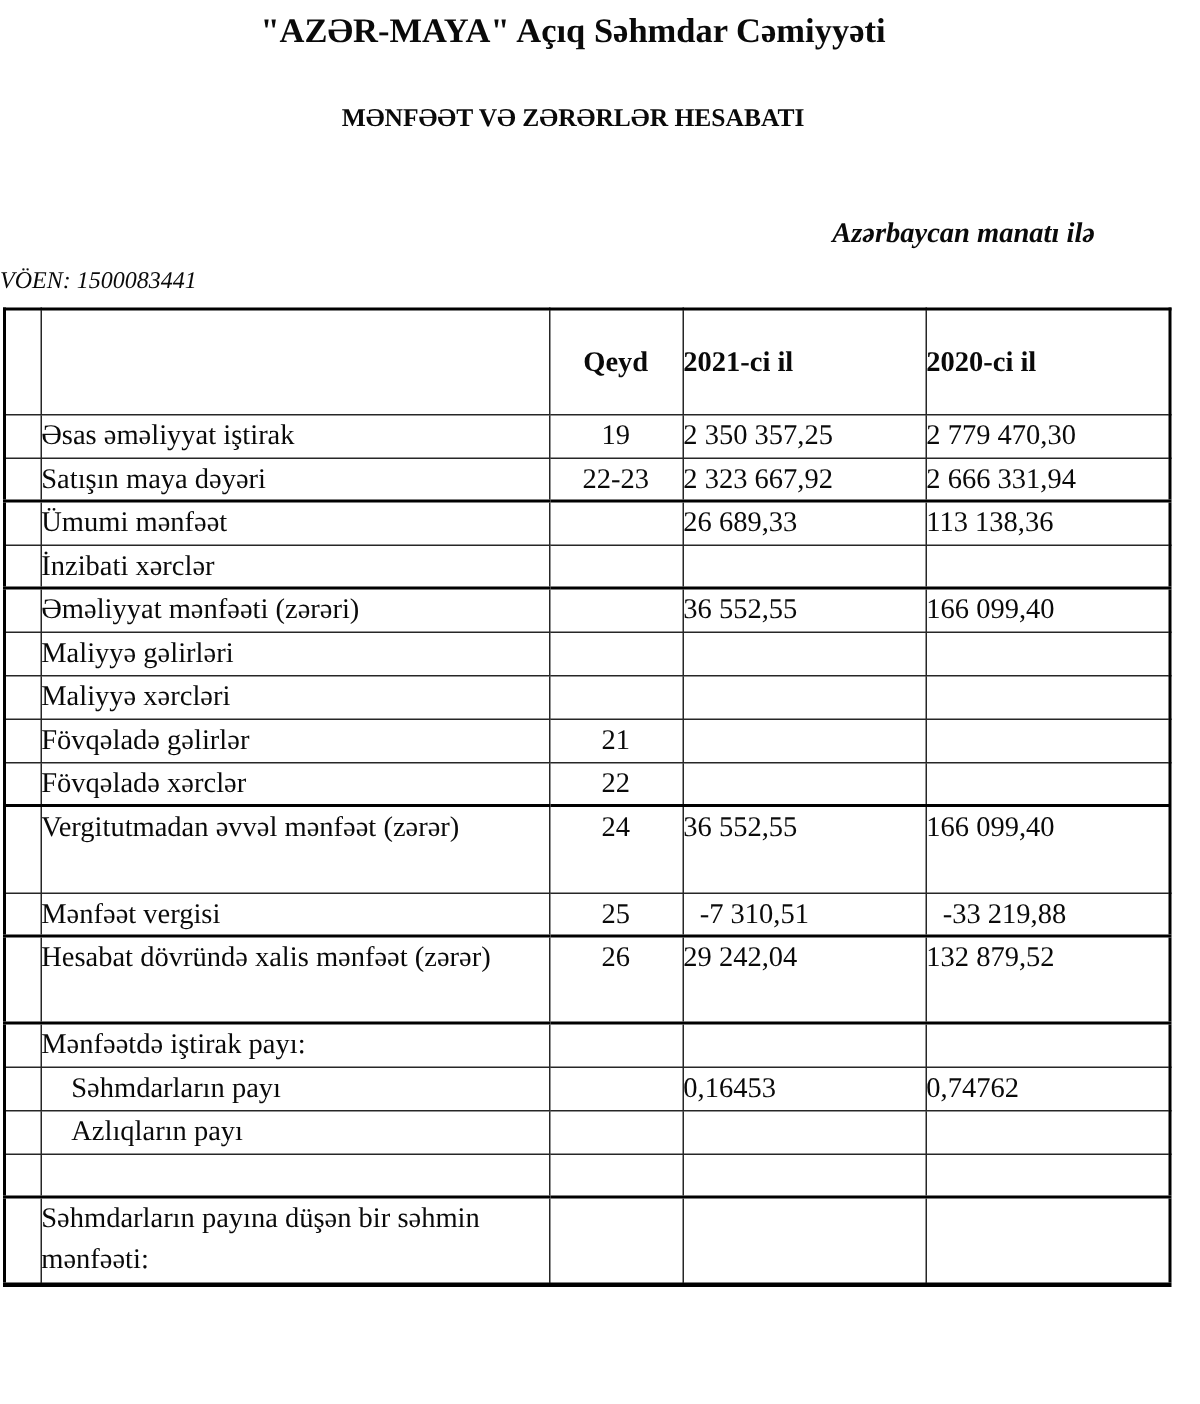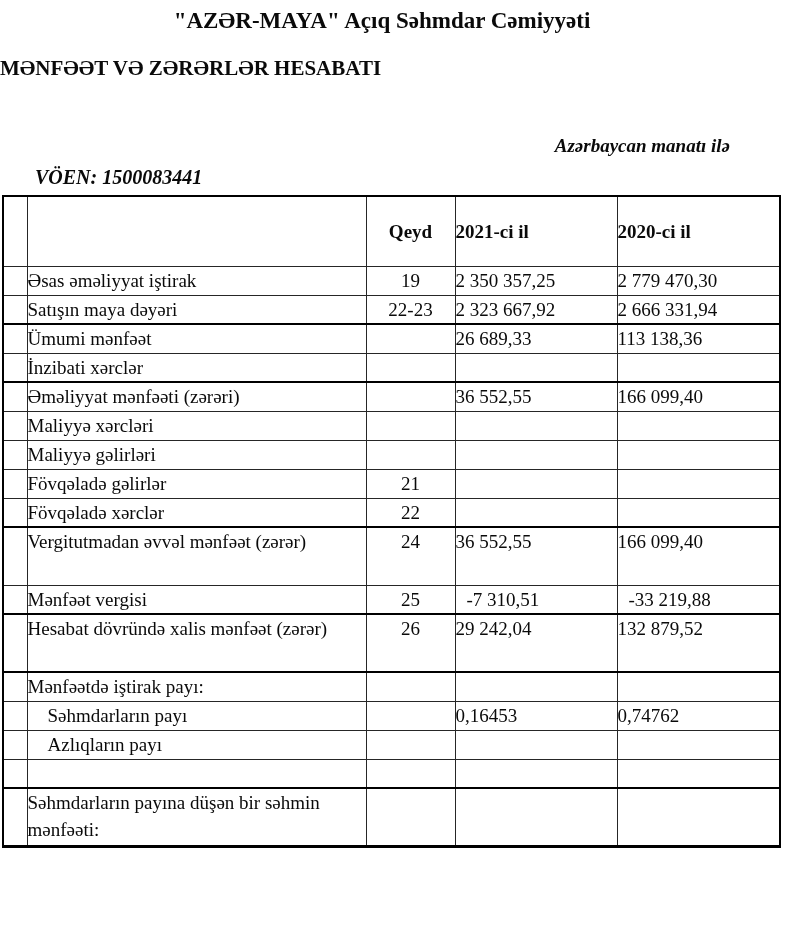--- a/index.html
+++ b/index.html
@@ -9,30 +9,30 @@
     color:#0a0a0a;
     overflow:hidden;
   }
   .page { position:relative; width:800px; height:936px; background:#ffffff; }
 
   .title1 {
     padding-top:8px; width:764px; text-align:center;
     font-weight:bold; font-size:23px; line-height:26px;
   }
   .title2 {
-    margin-top:22px; width:764px; text-align:left;
-    font-weight:bold; font-size:21px; line-height:25px;
+    margin-top:32px; width:764px; text-align:center;
+    font-weight:bold; font-size:17px; line-height:25px;
   }
   .currency {
     margin-top:54px; width:800px; box-sizing:border-box; padding-right:70px;
     text-align:right; font-weight:bold; font-style:italic; font-size:19px; line-height:22px;
   }
   .voen {
-    margin-top:9px; padding-left:35px;
-    font-weight:bold; font-style:italic; font-size:20px; line-height:23px;
+    margin-top:9px; 
+    font-weight:normal; font-style:italic; font-size:16px; line-height:23px;
   }
 
   table.report {
     border-collapse:collapse; table-layout:fixed;
     margin-left:2px; margin-top:6px;
     border:2px solid #000;
     border-bottom:3px solid #000;
   }
   table.report td {
     border:1px solid #262626;
@@ -112,28 +112,28 @@
         </tr>
         <tr class="r bold thick-top">
           <td class="c0"></td>
           <td class="c1">Əməliyyat mənfəəti (zərəri)</td>
           <td class="c2"></td>
           <td class="c3">36 552,55</td>
           <td class="c4 thick-left">166 099,40</td>
         </tr>
         <tr class="r">
           <td class="c0"></td>
+          <td class="c1">Maliyyə gəlirləri</td>
+          <td class="c2"></td>
+          <td class="c3"></td>
+          <td class="c4"></td>
+        </tr>
+        <tr class="r">
+          <td class="c0"></td>
           <td class="c1">Maliyyə xərcləri</td>
-          <td class="c2"></td>
-          <td class="c3"></td>
-          <td class="c4"></td>
-        </tr>
-        <tr class="r">
-          <td class="c0"></td>
-          <td class="c1">Maliyyə gəlirləri</td>
           <td class="c2"></td>
           <td class="c3"></td>
           <td class="c4"></td>
         </tr>
         <tr class="r">
           <td class="c0"></td>
           <td class="c1">Fövqəladə gəlirlər</td>
           <td class="c2">21</td>
           <td class="c3"></td>
           <td class="c4"></td>

